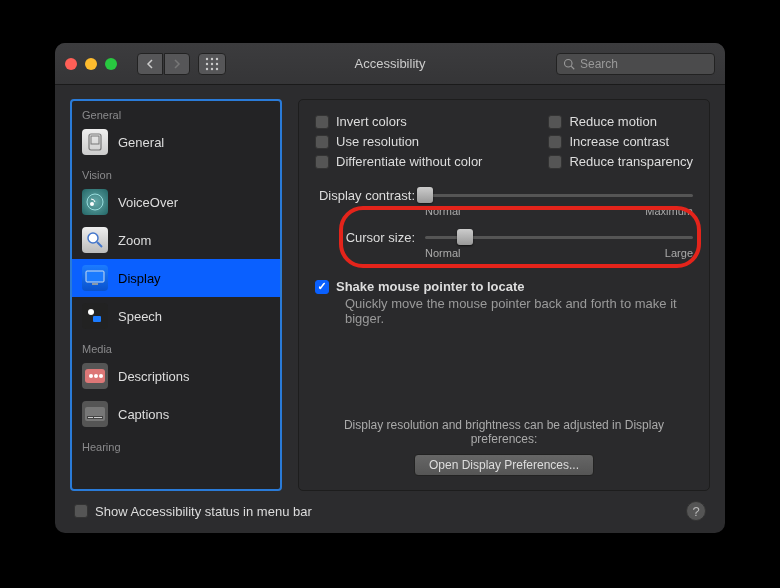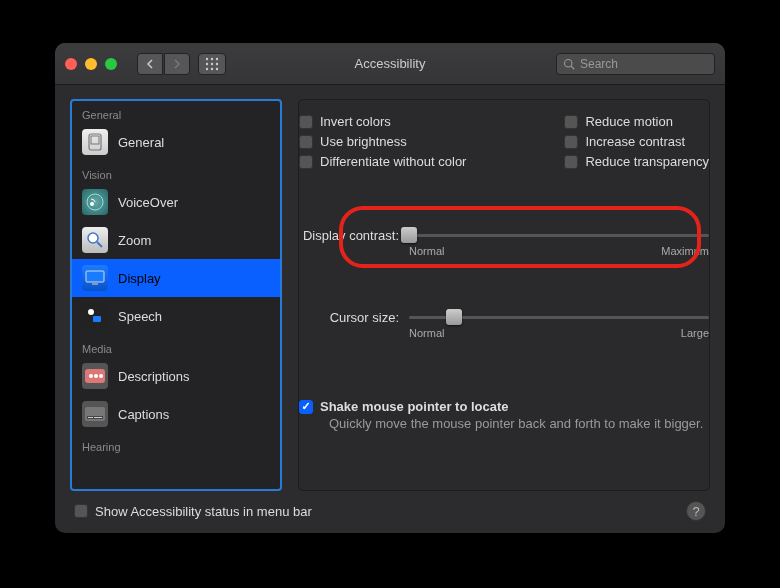--- a/index.html
+++ b/index.html
@@ -44,21 +44,21 @@
   .item .icon { width: 26px; height: 26px; border-radius: 4px; display:flex;align-items:center;justify-content:center; font-size:14px;}
   .ic-general { background: linear-gradient(#eee,#ccc); color:#666; }
   .ic-vo { background: radial-gradient(circle,#6aa,#266); color:#fff; }
   .ic-zoom { background: linear-gradient(#eee,#bbb); color:#333; }
   .ic-display { background: linear-gradient(#1b7bff,#0a52cc); color:#fff; }
   .ic-speech { background: #222; color:#1b7bff; }
   .ic-desc { background: #555; color:#fff; position:relative; }
   .ic-cap { background: #555; color:#fff; }
 
   
-  .main { flex: 1; background: #2a2a2c; border: 1px solid #1d1d1d; border-radius: 5px; padding: 14px 0 14px; display:flex; flex-direction:column; position:relative;gap:40px; }
+  .main { flex: 1; background: #2a2a2c; border: 1px solid #1d1d1d; border-radius: 5px; padding: 14px 16px 14px; display:flex; flex-direction:column; position:relative; }
   .checks-row { display: flex; justify-content: space-between; }
   .checks-col { display: flex; flex-direction: column; gap: 5px; }
   .chk { display: flex; align-items: center; gap: 7px; font-size: 13px; color: #ddd; }
   .chk .box { width: 14px; height: 14px; border-radius: 3px; background: #555; border: 1px solid #333; display:flex;align-items:center;justify-content:center; }
   .chk.checked .box { background: #0a60ff; border-color:#0a60ff; color:#fff; }
   .chk.checked .box::after { content:"✓"; font-size:11px; line-height:1; }
 
   .slider-group { margin-top: 16px; }
   .slider-row { display:flex; align-items:center; gap:10px; }
   .slider-row .lbl { font-size:13px; color:#ddd; width:100px; text-align:right; flex-shrink:0; }
@@ -218,21 +218,21 @@
 
       <div class="main">
         <div class="checks-row">
           <div class="checks-col">
             <label class="chk">
                 <span class="box"></span>
                 <span>Invert colors</span>
               </label>
             <label class="chk">
                 <span class="box"></span>
-                <span>Use brightness</span>
+                <span>Use resolution</span>
               </label>
             <label class="chk">
                 <span class="box"></span>
                 <span>Differentiate without color</span>
               </label>
           </div>
           <div class="checks-col">
             <label class="chk">
                 <span class="box"></span>
                 <span>Reduce motion</span>
@@ -279,20 +279,24 @@
         <div class="highlight-ring"></div>
 
         <div class="shake">
           <label class="chk checked">
               <span class="box"></span>
               <span>Shake mouse pointer to locate</span>
             </label>
           <div class="hint">Quickly move the mouse pointer back and forth to make it bigger.</div>
         </div>
 
+        <div class="footer-main">
+          <div class="note">Display resolution and brightness can be adjusted in Display preferences:</div>
+          <div class="pref-btn">Open Display Preferences...</div>
+        </div>
       </div>
     </div>
 
     <div class="bottombar">
       <label class="chk">
           <span class="box"></span>
           <span>Show Accessibility status in menu bar</span>
         </label>
       <div class="help">?</div>
     </div>

